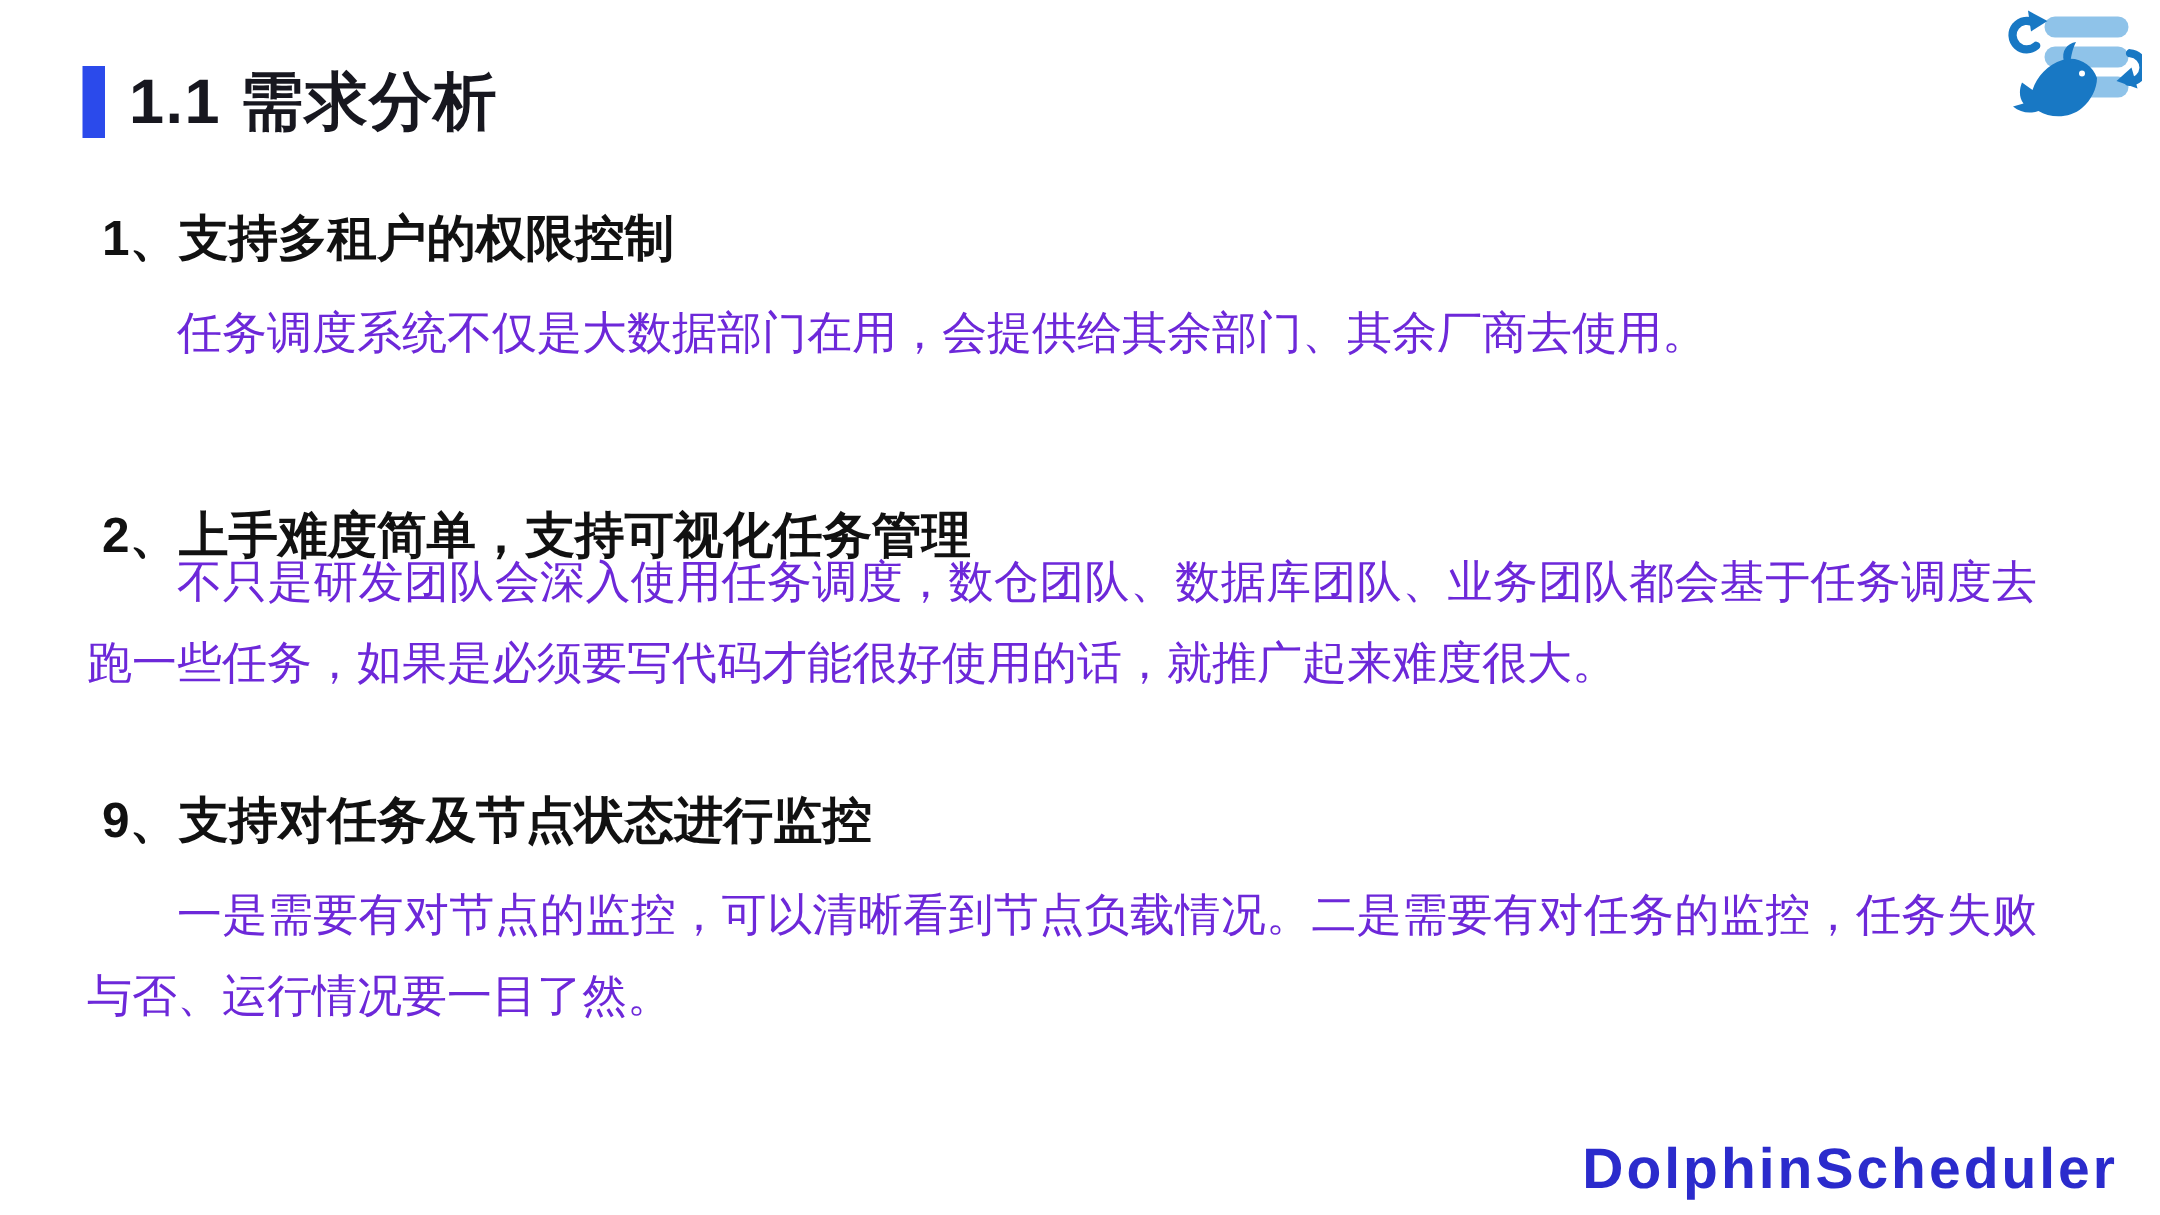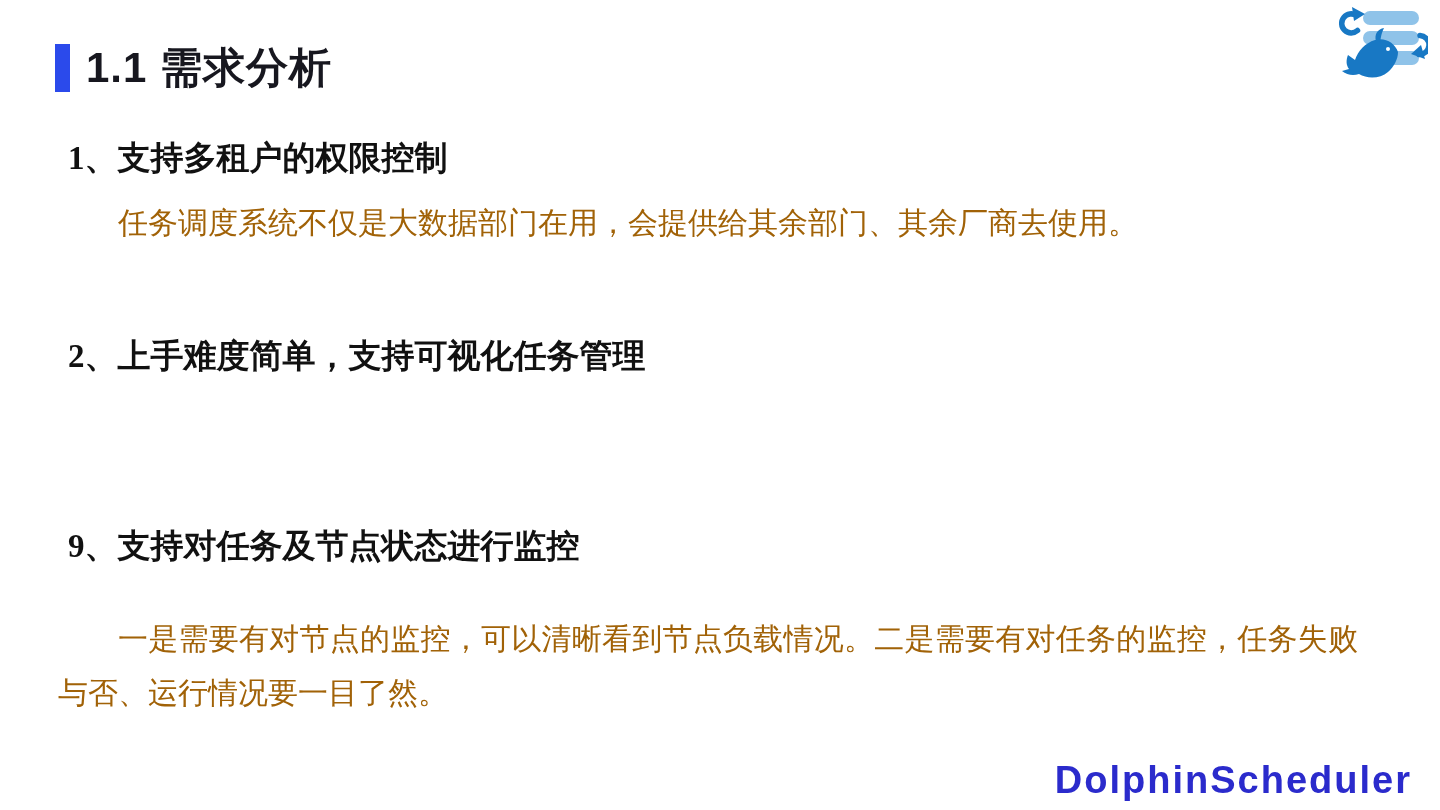--- a/index.html
+++ b/index.html
@@ -47,39 +47,38 @@
   }
   
   .section-heading {
     position: absolute;
     left: 68px;
     font-size: 33px;
     font-weight: 700;
     color: #111111;
     line-height: 1.15;
     white-space: nowrap;
-    font-family: Liberation Serif, serif;
   }
   .section-body {
     position: absolute;
     left: 58px;
     width: 1300px;
     font-size: 30px;
     font-weight: 400;
-    color: #a16207;
+    color: #6d28d9;
     line-height: 54px;
     text-indent: 60px;
     text-align: justify;
   }
   .h-1 { top: 140px; }
   .p-1 { top: 196px; }
   .h-2 { top: 310px; margin-top: 28px; }
   .p-2 { top: 362px; }
   .h-3 { top: 528px; }
-  .p-3 { top: 612px; }
+  .p-3 { top: 584px; }
   
   .watermark {
     position: absolute;
     right: 28px;
     bottom: 8px;
     font-size: 38px;
     font-weight: 700;
     letter-spacing: 2px;
     color: var(--watermark-blue, #2B2BCC);
     white-space: nowrap;
@@ -124,19 +123,20 @@
 
       <path class="dark" d="M40 37 C 38 30, 42 25, 48 24 C 45 30, 45 34, 44 38 Z"></path>
       <circle cx="52" cy="45" r="2" fill="#ffffff"></circle>
     </svg>
   </div>
 
   <div class="section-heading h-1">1、支持多租户的权限控制</div>
   <div class="section-body p-1">任务调度系统不仅是大数据部门在用，会提供给其余部门、其余厂商去使用。</div>
 
   <div class="section-heading h-2">2、上手难度简单，支持可视化任务管理</div>
+  <div class="section-body p-2">不只是研发团队会深入使用任务调度，数仓团队、数据库团队、业务团队都会基于任务调度去跑一些任务，如果是必须要写代码才能很好使用的话，就推广起来难度很大。</div>
 
   <div class="section-heading h-3">9、支持对任务及节点状态进行监控</div>
   <div class="section-body p-3">一是需要有对节点的监控，可以清晰看到节点负载情况。二是需要有对任务的监控，任务失败与否、运行情况要一目了然。</div>
 
   <div class="watermark">DolphinScheduler</div>
 
 </div>
 
 </body></html>

